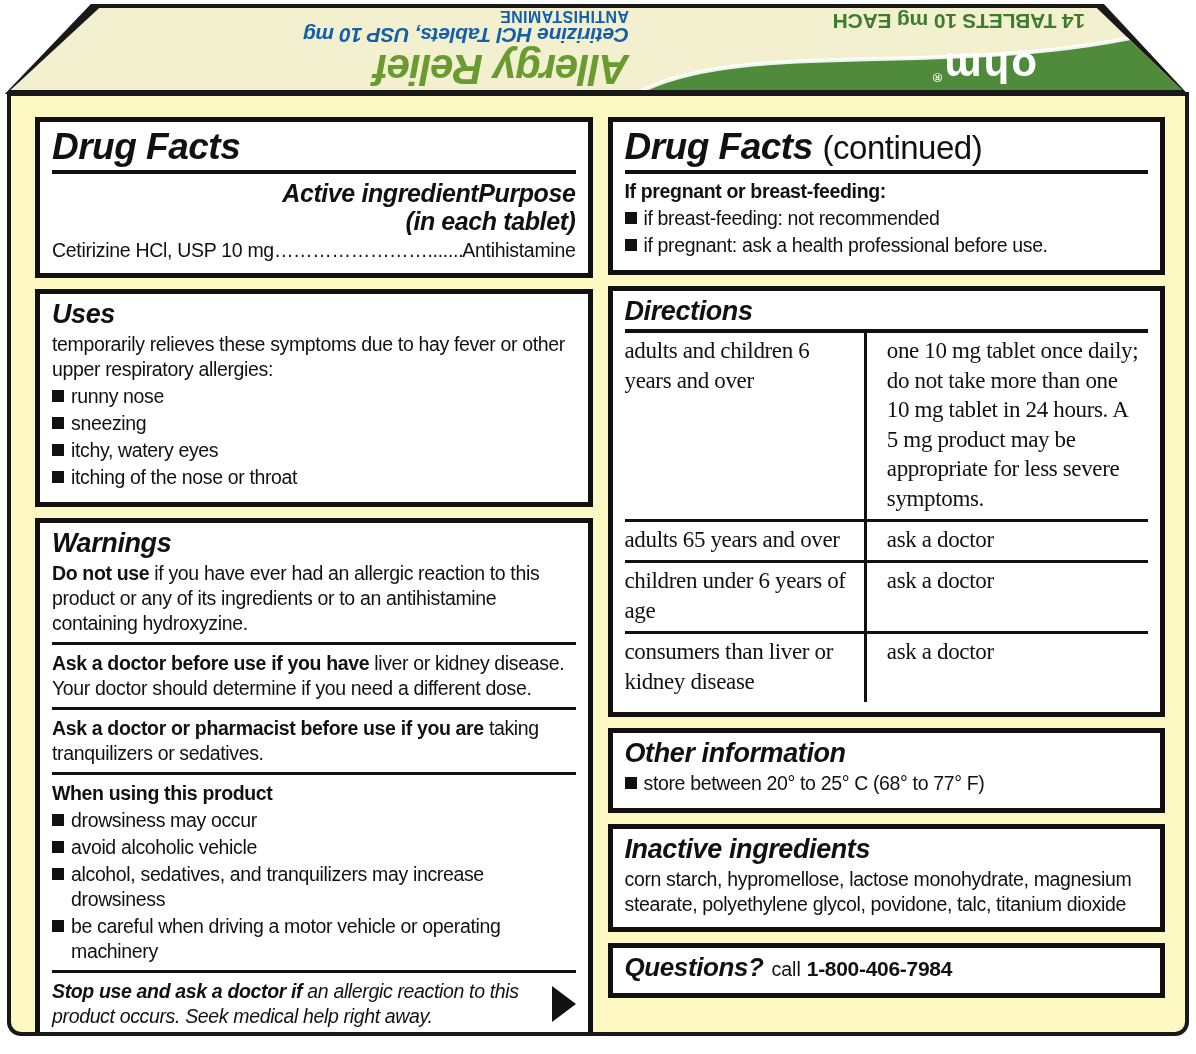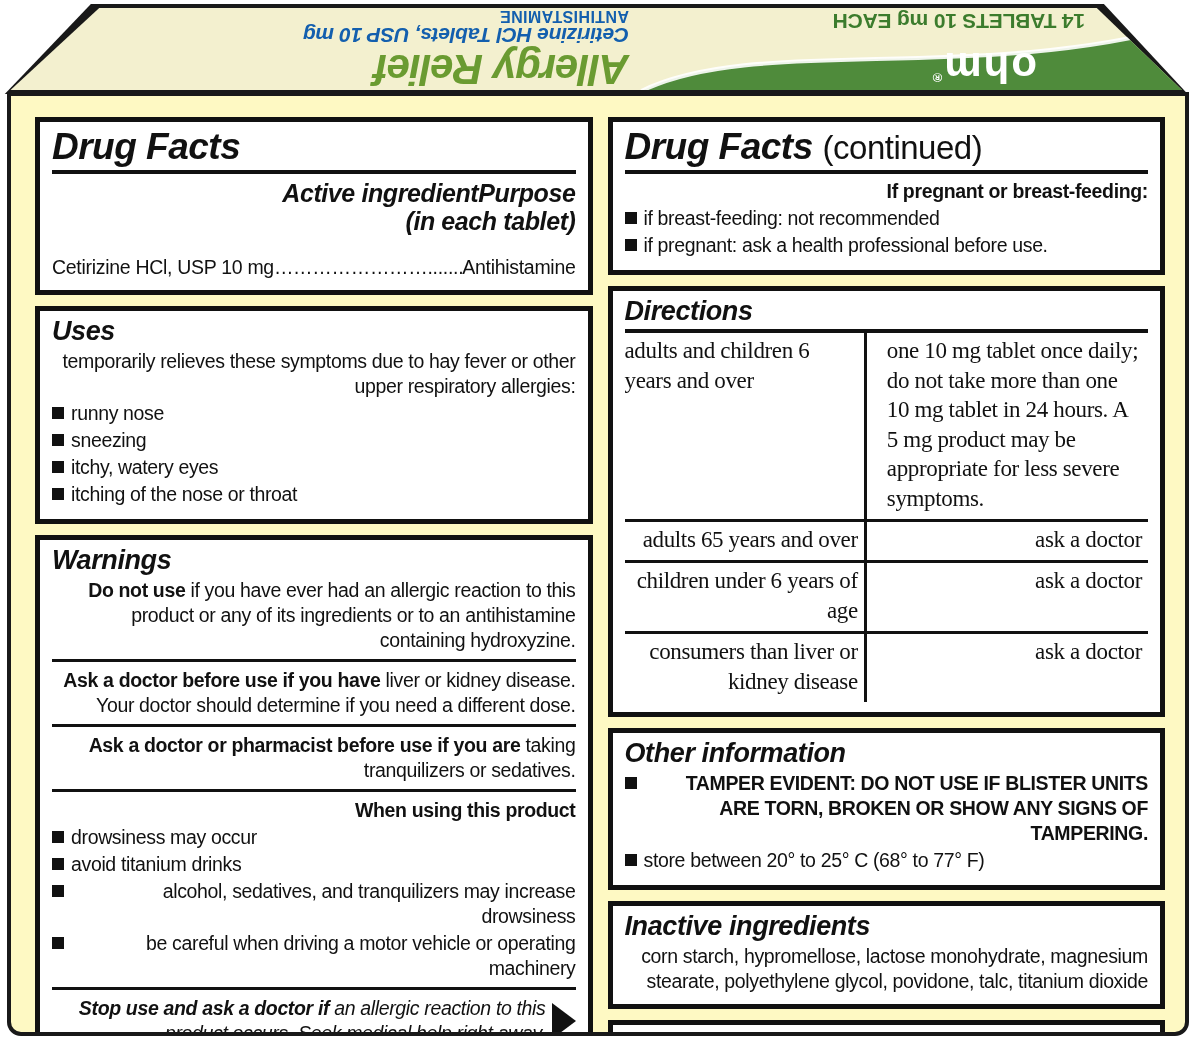--- a/index.html
+++ b/index.html
@@ -35,41 +35,41 @@
     background:#fef9c3; border:4px solid #191919; border-radius:0 0 14px 14px; overflow:hidden; }
   .cols { display:flex; gap:15px; padding:21px 20px 0 24px; }
   .col { flex:1; min-width:0; }
   .box { border:5px solid #111; padding:4px 12px 10px; margin-bottom:11px; background:#fff; }
 
   .df-title { font-style:italic; font-weight:bold; font-size:37px; line-height:1.12; letter-spacing:-0.5px; }
   .df-cont  { font-style:normal; font-weight:normal; font-size:33px; letter-spacing:-0.5px;text-align:right; }
   .rule  { border:none; border-top:4px solid #111; margin:3px 0 5px; }
   .rule2 { border:none; border-top:3px solid #111; margin:6px 0; }
   .sec-h { font-style:italic; font-weight:bold; font-size:27px; line-height:1.15; letter-spacing:-0.4px; margin:1px 0 2px; }
-  .t { font-size:19.5px; line-height:1.28; letter-spacing:-0.35px;text-align:right; }
+  .t { font-size:19.5px; line-height:1.28; letter-spacing:-0.35px; }
   .b { font-weight:bold; }
 
   .ai-head { display:flex; justify-content:flex-end; font-style:italic; font-weight:bold;
     font-size:25px; line-height:1.12; letter-spacing:-0.4px; }
-  .ai-line { display:flex; align-items:baseline; font-size:19.5px; letter-spacing:-0.3px; margin-top:20px; }
+  .ai-line { display:flex; align-items:baseline; font-size:19.5px; letter-spacing:-0.3px; margin-top:3px; }
   .ai-name, .ai-purpose { white-space:nowrap; }
   .leader { flex:1; overflow:hidden; white-space:nowrap; }
 
   .bul { display:flex; margin:2px 0; }
   .sq { width:12px; height:12px; background:#111; margin:6px 7px 0 0; flex:none; }
 
   .stop-row { display:flex; align-items:center;font-style:italic; }
   .arrow { width:0; height:0; border-left:24px solid #111;
     border-top:18px solid transparent; border-bottom:18px solid transparent; margin-left:6px; flex:none; }
 
   .dir-table { width:100%; border-collapse:collapse; font-size:23px; letter-spacing:-0.35px; line-height:1.28;font-family:Liberation Serif, serif; }
   .dir-table td { vertical-align:top; padding:3px 6px 6px 0; }
   .dir-table td.c1 { width:46%; }
   .dir-table td.c2 { border-left:3px solid #111; padding-left:20px; }
-  .dir-table tr + tr td { border-top:3px solid #111;text-align:right; }
+  .dir-table tr + tr td { border-top:3px solid #111; }
 
   .q-row { display:flex; align-items:baseline; }
   .q-title { font-style:italic; font-weight:bold; font-size:26px; letter-spacing:-0.4px; margin-right:8px; }
   .q-call { font-size:19.5px; margin-right:6px; }
   .q-phone { font-weight:bold; font-size:21px; letter-spacing:-0.3px; }
 </style>
 </head>
 <body>
 
 <div class="flap">
@@ -143,21 +143,21 @@
         <hr class="rule2">
         <div class="t"><span class="b">Ask a doctor or pharmacist before use if you are</span><span> taking tranquilizers or sedatives.</span></div>
         <hr class="rule2">
         <div class="t b">When using this product</div>
         <div class="bul t">
             <span class="sq"></span>
             <span>drowsiness may occur</span>
           </div>
         <div class="bul t">
             <span class="sq"></span>
-            <span>avoid titanium drinks</span>
+            <span>avoid alcoholic vehicle</span>
           </div>
         <div class="bul t">
             <span class="sq"></span>
             <span>alcohol, sedatives, and tranquilizers may increase drowsiness</span>
           </div>
         <div class="bul t">
             <span class="sq"></span>
             <span>be careful when driving a motor vehicle or operating machinery</span>
           </div>
         <hr class="rule2">
@@ -204,24 +204,20 @@
           <tr>
             <td class="c1">consumers than liver or kidney disease</td>
             <td class="c2">ask a doctor</td>
           </tr>
         </tbody>
           </table>
       </div>
 
       <div class="box">
         <div class="sec-h">Other information</div>
-        <div class="bul t b">
-            <span class="sq"></span>
-            <span>TAMPER EVIDENT: DO NOT USE IF BLISTER UNITS ARE TORN, BROKEN OR SHOW ANY SIGNS OF TAMPERING.</span>
-          </div>
         <div class="bul t">
             <span class="sq"></span>
             <span>store between 20° to 25° C (68° to 77° F)</span>
           </div>
       </div>
 
       <div class="box">
         <div class="sec-h">Inactive ingredients</div>
         <div class="t">corn starch, hypromellose, lactose monohydrate, magnesium stearate, polyethylene glycol, povidone, talc, titanium dioxide</div>
       </div>

